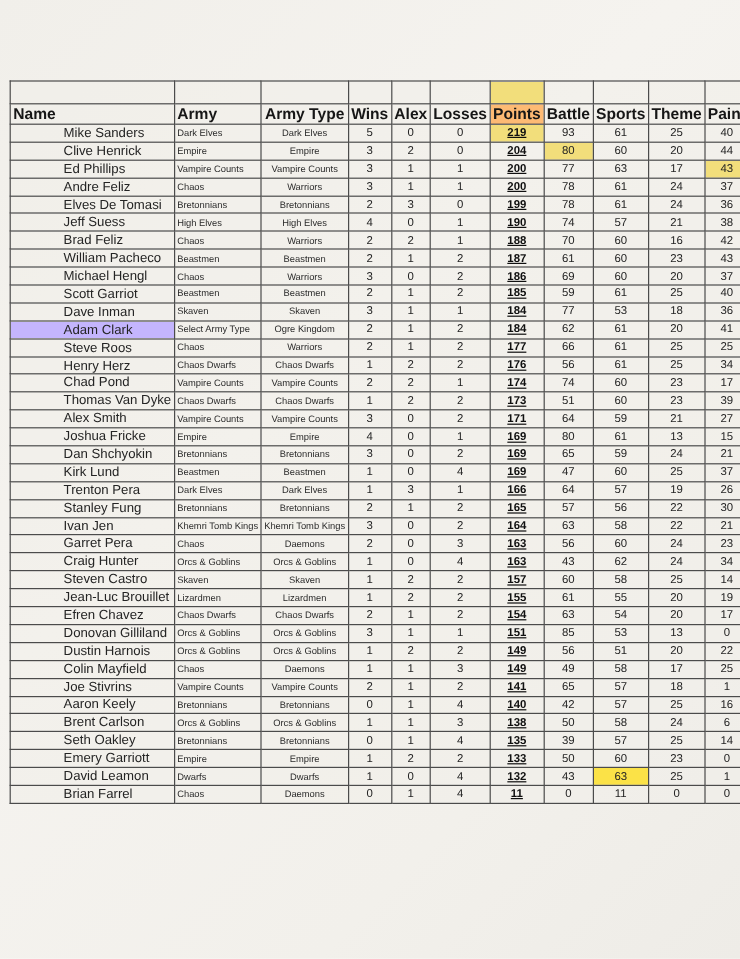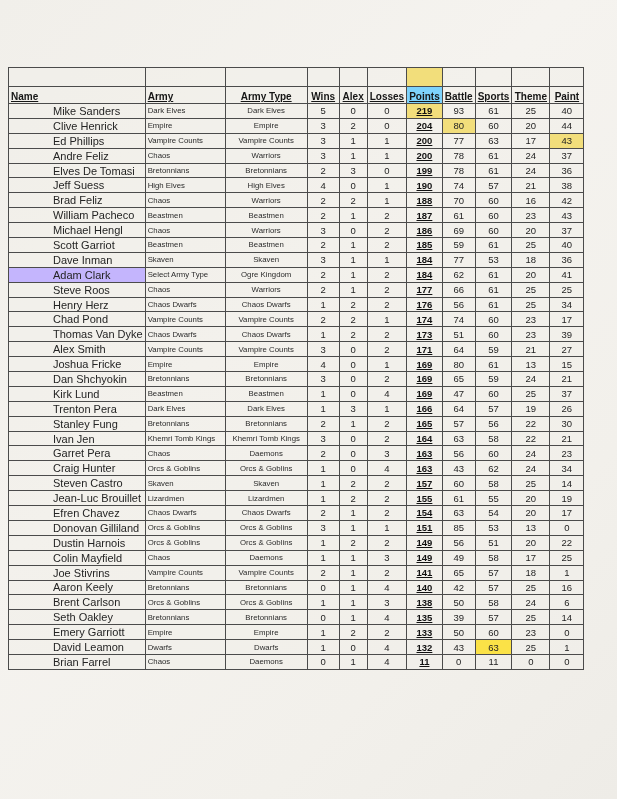--- a/index.html
+++ b/index.html
@@ -36,25 +36,24 @@
   .c-pts   { width: 33px; }
   .c-btl   { width: 33px; }
   .c-spt   { width: 35px; }
   .c-thm   { width: 38px; }
   .c-pnt   { width: 34px; }
 
   tr.empty-row th { height: 18px; }
   tr.head-row th {
     height: 15px;
     vertical-align: bottom;
-    font-size: 10px;
+    font-size: 13px;
     font-weight: bold;
     color: #161616;
     padding-bottom: 1px;
-    text-decoration: underline;
   }
   tbody td { height: 13.9px; vertical-align: middle; }
 
   .al { text-align: left; }
   .ac { text-align: center; }
   .f-name { font-size: 11px;   color: #242424; padding-left: 44px; }
   .f-army { font-size: 7.8px; color: #2b2b2b; }
   .f-num  { font-size: 9.5px; color: #242424; }
   .f-pts  { font-size: 9.5px; font-weight: bold; color: #101010; text-decoration: underline; }
 </style>
@@ -90,21 +89,21 @@
         <th></th>
         <th></th>
       </tr>
       <tr class="head-row">
         <th class="al">Name</th>
         <th class="al">Army</th>
         <th class="ac">Army Type</th>
         <th class="ac">Wins</th>
         <th class="ac">Alex</th>
         <th class="ac">Losses</th>
-        <th class="ac" style="background-color: #7dd3fc;">Points</th>
+        <th class="ac" style="background-color: #fdba74;">Points</th>
         <th class="ac">Battle</th>
         <th class="ac">Sports</th>
         <th class="ac">Theme</th>
         <th class="ac">Paint</th>
       </tr>
     </thead>
     <tbody id="results-body">
         <tr>
           <td class="al f-name">Mike Sanders</td>
           <td class="al f-army">Dark Elves</td>

